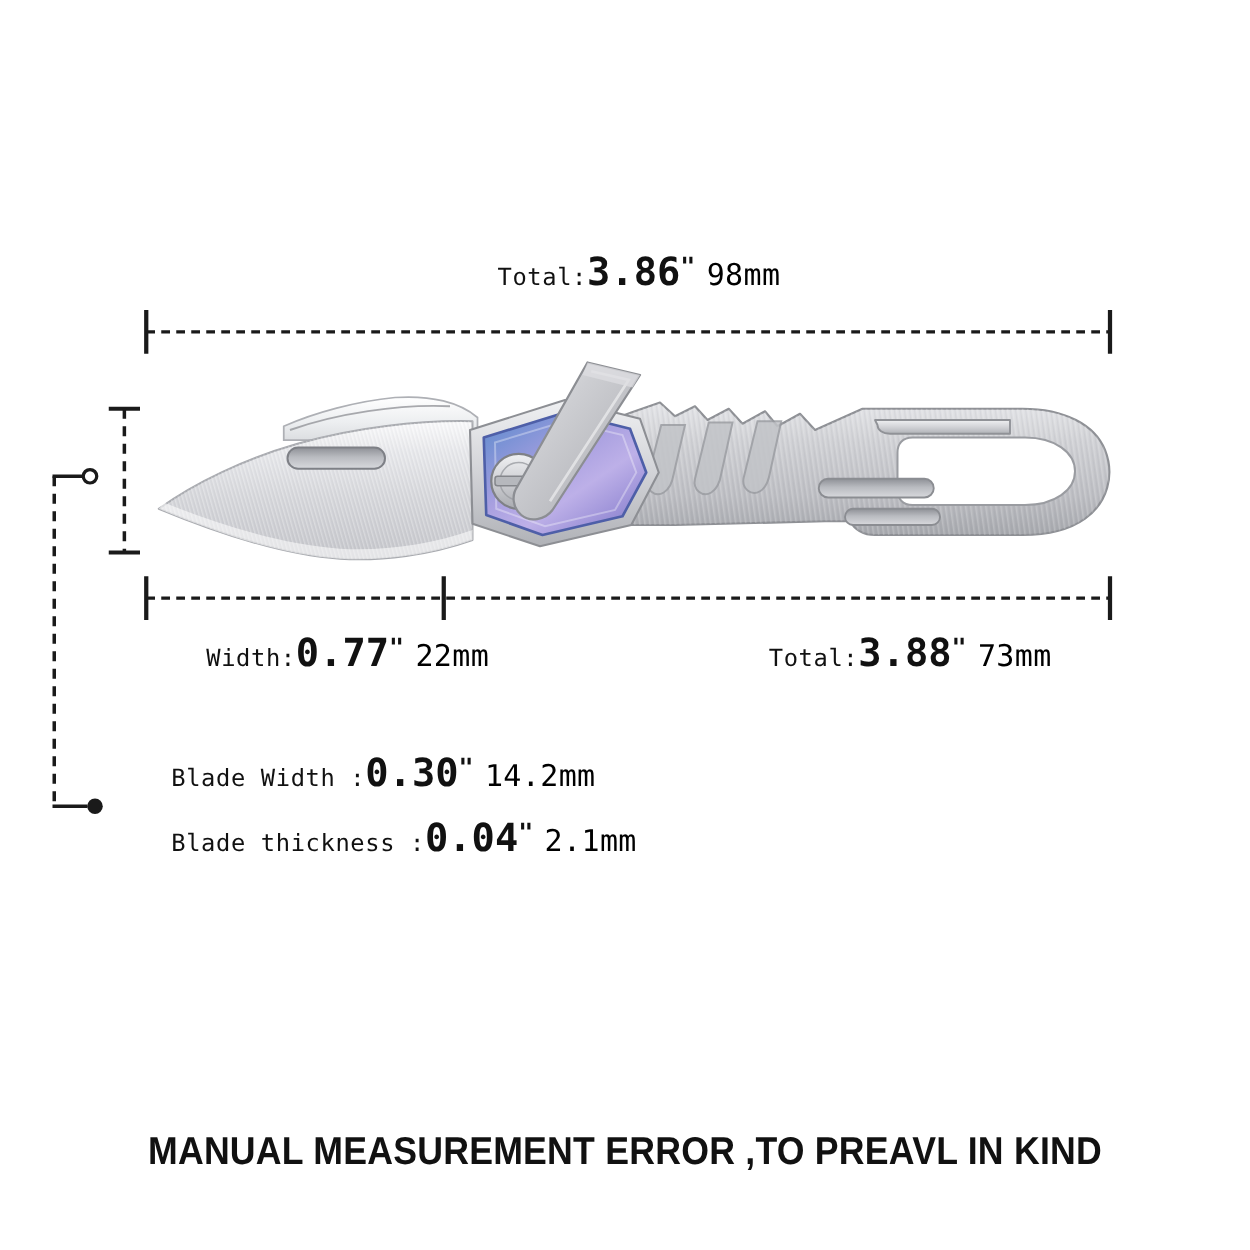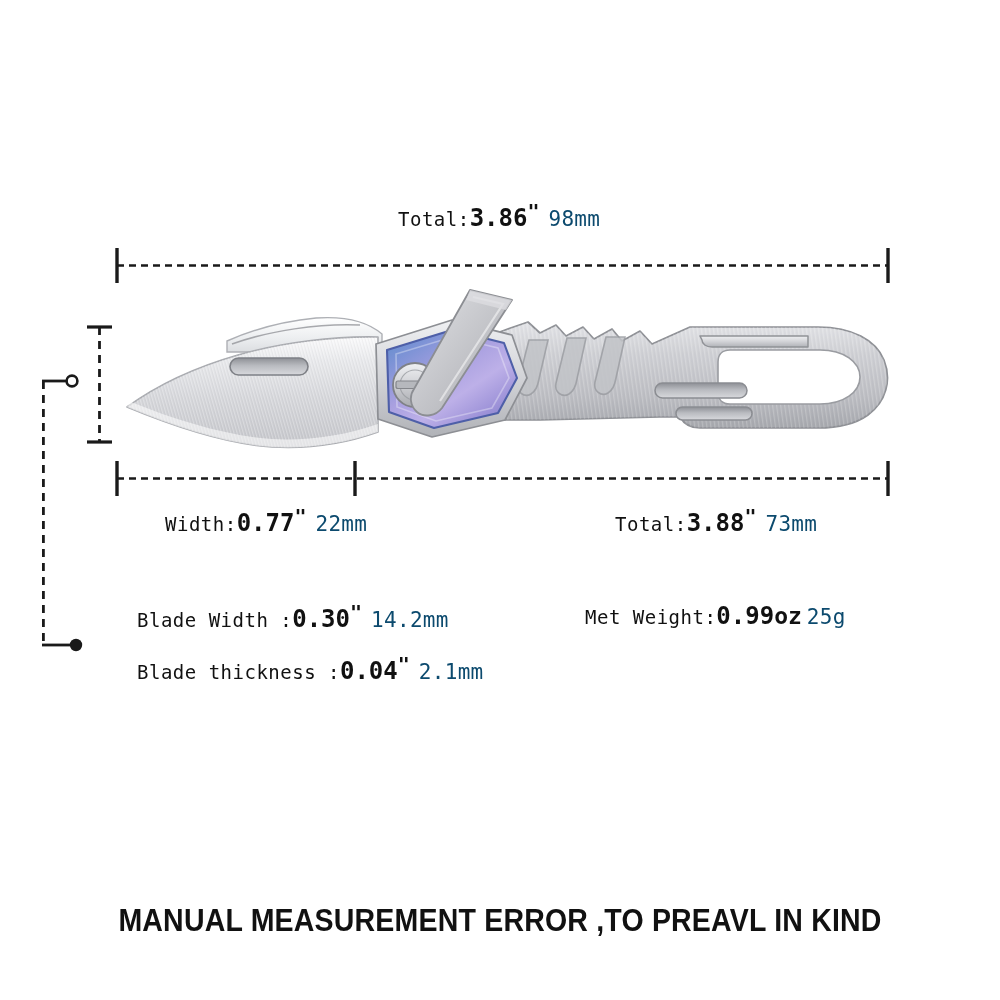--- a/index.html
+++ b/index.html
@@ -27,40 +27,40 @@
     white-space: nowrap;
     font-family: "DejaVu Sans Mono", "Liberation Mono", monospace;
     color: #111111;
     line-height: 1;
   }
   .dim-label .pre {
     font-size: 19px;
     letter-spacing: 0.5px;
   }
   .dim-label .big {
-    font-size: 24px;
+    font-size: 31px;
     font-weight: 700;
     letter-spacing: 0px;
     text-align: right;
   }
   .dim-label .qt {
     font-size: 20px;
     font-weight: 700;
     vertical-align: super;
     position: relative;
     top: -2px;
   }
   .dim-label .unitbold {
     font-size: 23px;
     font-weight: 700;
   }
   .dim-label .mm {
-    font-size: 21px;
+    font-size: 24px;
     letter-spacing: 0.3px;
-    color: #0c4a6e;
+    color: #000000;
   }
   .sp { display: inline-block; width: 9px; }
   .sp-sm { display: inline-block; width: 5px; }
 
   
   .caption {
     position: absolute;
     left: 0;
     right: 0;
     text-align: center;
@@ -95,23 +95,20 @@
   </div>
 
   <div class="dim-label" style="left:615px; top:508px;">
     <span class="pre">Total:</span><span class="big">3.88</span><span class="qt">"</span><span class="sp"></span><span class="mm">73mm</span>
   </div>
 
   <div class="dim-label" style="left:137px; top:604px;">
     <span class="pre">Blade Width :</span><span class="big">0.30</span><span class="qt">"</span><span class="sp"></span><span class="mm">14.2mm</span>
   </div>
 
-  <div class="dim-label" style="left:585px; top:604px;">
-    <span class="pre">Met Weight:</span><span class="big">0.99</span><span class="unitbold">oz</span><span class="sp-sm"></span><span class="mm">25g</span>
-  </div>
 
   <div class="dim-label" style="left:137px; top:656px;">
     <span class="pre">Blade thickness :</span><span class="big">0.04</span><span class="qt">"</span><span class="sp"></span><span class="mm">2.1mm</span>
   </div>
 
   <div class="caption" style="top:903px;">MANUAL MEASUREMENT ERROR ,TO PREAVL IN KIND</div>
 
   <svg class="overlay" viewBox="0 0 1000 1000">
     <defs>
 

